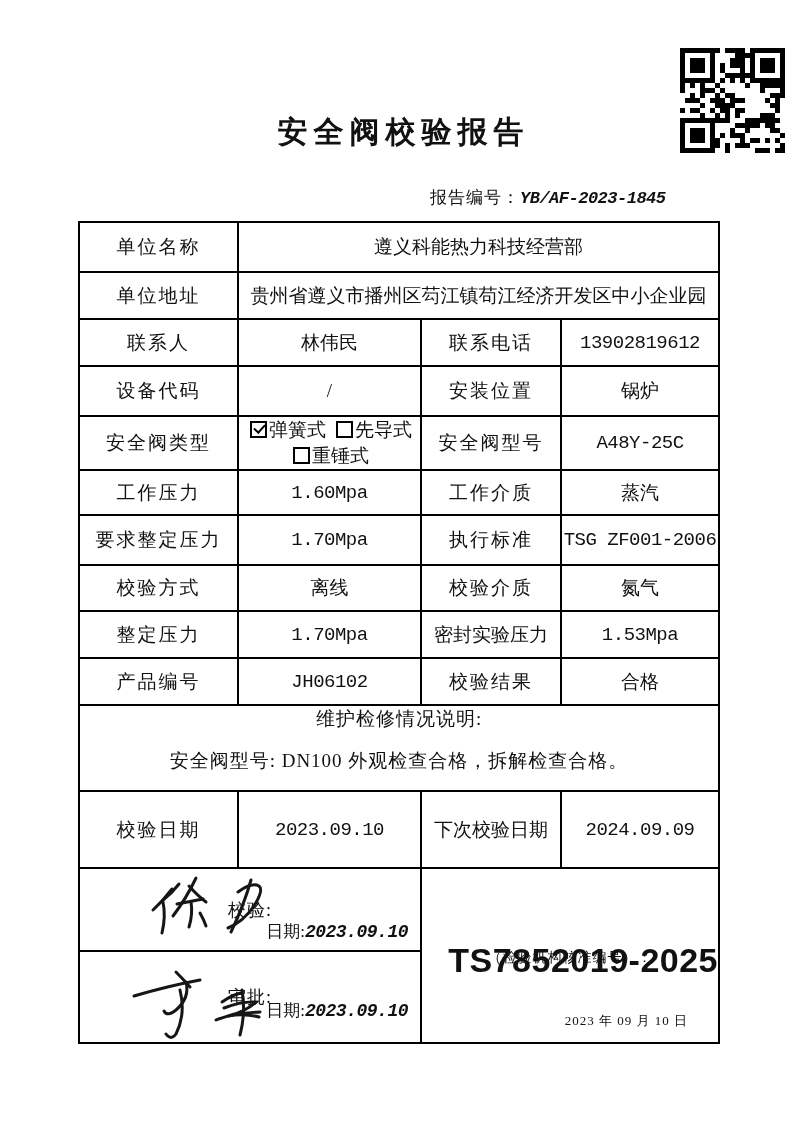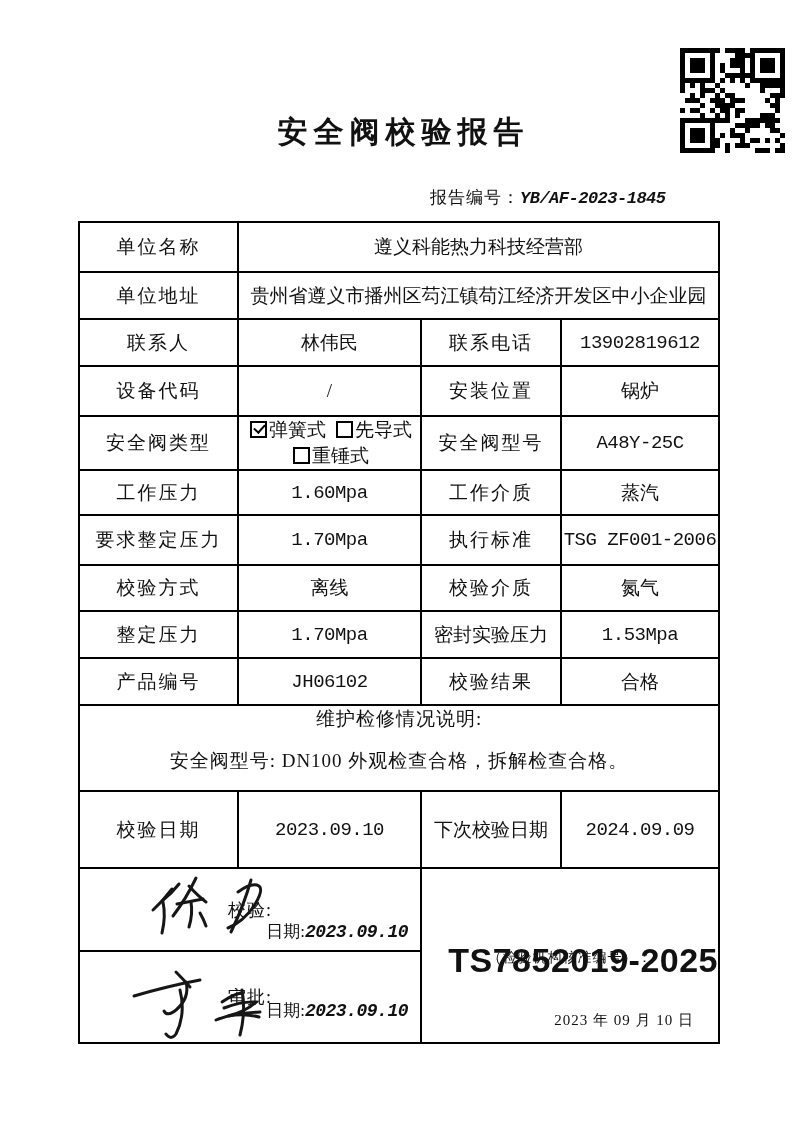--- a/index.html
+++ b/index.html
@@ -32,21 +32,21 @@
   td.sig-cell{position:relative;text-align:left;vertical-align:top;padding:8px 0 0 10px;}
   .sig-label{font-size:18px;letter-spacing:1px;}
   .sig-date{position:absolute;right:12px;font-size:17px;white-space:nowrap;}
   .sig-date .num{font-size:18px;}
   .sig-svg{position:absolute;pointer-events:none;}
 
   td.agency{position:relative;text-align:left;vertical-align:top;padding:10px 0 0 14px;}
   .agency-label{font-size:14px;letter-spacing:1px;font-family:Liberation Serif, serif;}
   .agency-no{position:absolute;top:72px;left:0;right:0;text-align:right;
              font-family:"Liberation Sans",sans-serif;font-weight:bold;font-size:34px;letter-spacing:0.5px;}
-  .agency-date{position:absolute;right:24px;bottom:12px;font-size:15px;letter-spacing:1px;}
+  .agency-date{position:absolute;right:30px;bottom:12px;font-size:13px;letter-spacing:1px;}
 </style>
 </head>
 <body>
 
 <div class="page">
 
   <div class="title">安全阀校验报告</div>
 
   <div class="qr">
     <svg id="qr-svg" width="105" height="105" viewBox="0 0 105 105">

